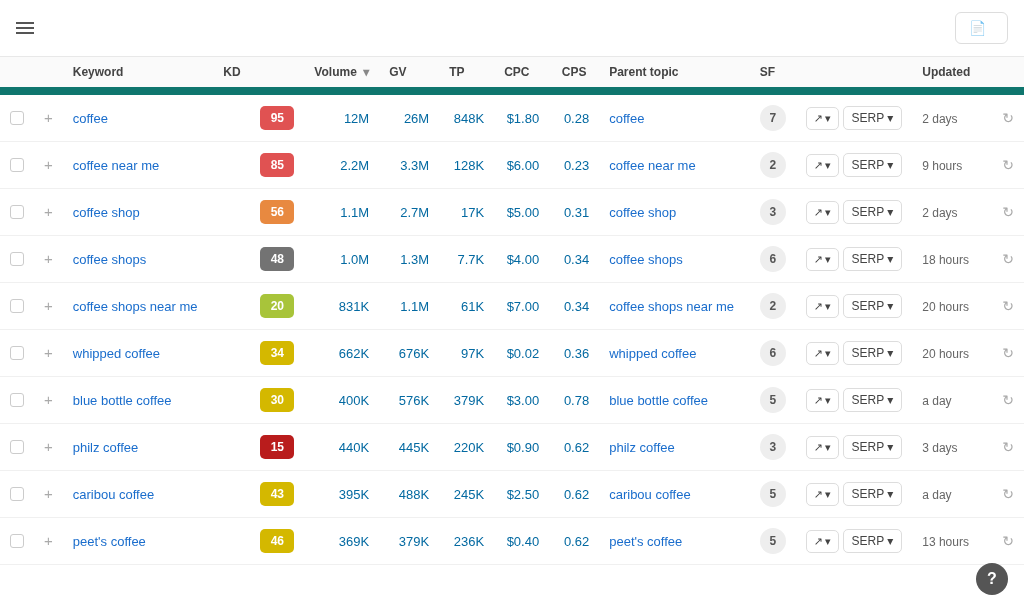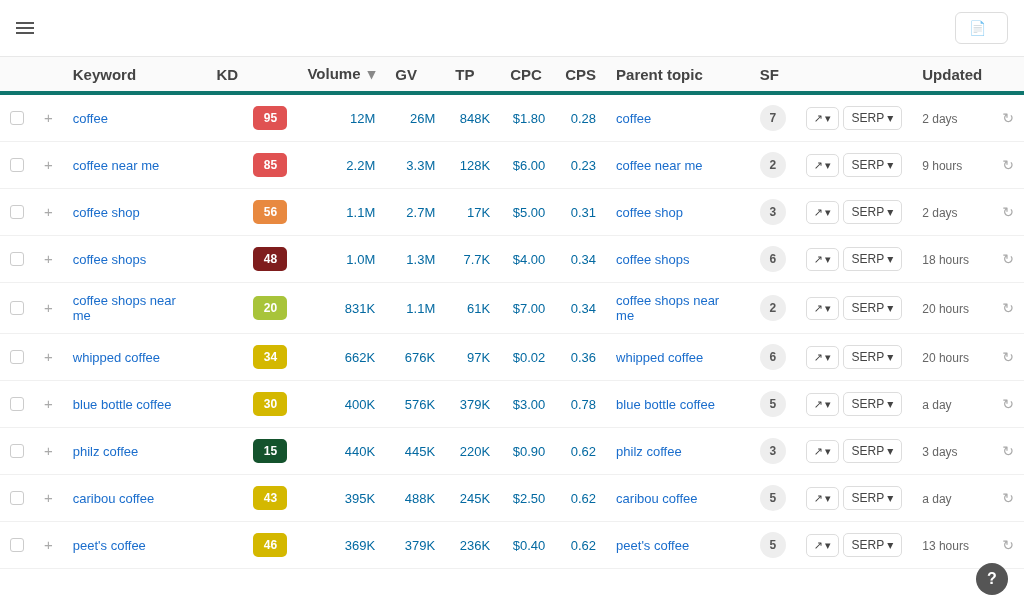--- a/index.html
+++ b/index.html
@@ -17,21 +17,21 @@
     .export-btn {
       display: flex; align-items: center; gap: 6px;
       padding: 7px 14px; border: 1.5px solid #ddd; border-radius: 6px;
       background: #fff; cursor: pointer; font-size: 13px; font-weight: 500;
     }
     .export-btn .doc-icon { font-size: 14px; }
 
     table { width: 100%; border-collapse: collapse; }
     thead th {
       padding: 8px 10px; text-align: left; font-weight: 600;
-      color: #444; font-size: 15px; border-bottom: 4px solid #0f766e;
+      color: #444; font-size: 12px; border-bottom: 8px solid #0f766e;
       background: #fafafa; white-space: nowrap;
     }
     thead th.sortable { cursor: pointer; }
     thead th .sort-arrow { margin-left: 3px; color: #888; }
 
     tbody tr { border-bottom: 1px solid #f0f0f0; }
     td { padding: 10px 10px; vertical-align: middle; }
 
     .td-check { width: 28px; }
     .td-add { width: 20px; }
@@ -259,21 +259,21 @@
     <td class="td-check">
       <div class="checkbox"></div>
     </td>
     <td class="td-add">
       <span class="add-btn">+</span>
     </td>
     <td class="td-keyword">
       <a class="keyword-link" href="#">coffee shops</a>
     </td>
     <td class="td-kd">
-      <span class="kd-badge" style="background:#7f1d1d">48</span>
+      <span class="kd-badge" style="background:#737373">48</span>
     </td>
     <td class="td-vol col-num">1.0M</td>
     <td class="td-gv col-num">1.3M</td>
     <td class="td-tp col-num">7.7K</td>
     <td class="td-cpc col-num">$4.00</td>
     <td class="td-cps col-num">0.34</td>
     <td class="td-parent">
       <a class="parent-link" href="#">coffee shops</a>
     </td>
     <td class="td-sf">
@@ -427,21 +427,21 @@
     <td class="td-check">
       <div class="checkbox"></div>
     </td>
     <td class="td-add">
       <span class="add-btn">+</span>
     </td>
     <td class="td-keyword">
       <a class="keyword-link" href="#">philz coffee</a>
     </td>
     <td class="td-kd">
-      <span class="kd-badge" style="background:#14532d">15</span>
+      <span class="kd-badge" style="background:#b91c1c">15</span>
     </td>
     <td class="td-vol col-num">440K</td>
     <td class="td-gv col-num">445K</td>
     <td class="td-tp col-num">220K</td>
     <td class="td-cpc col-num">$0.90</td>
     <td class="td-cps col-num">0.62</td>
     <td class="td-parent">
       <a class="parent-link" href="#">philz coffee</a>
     </td>
     <td class="td-sf">

